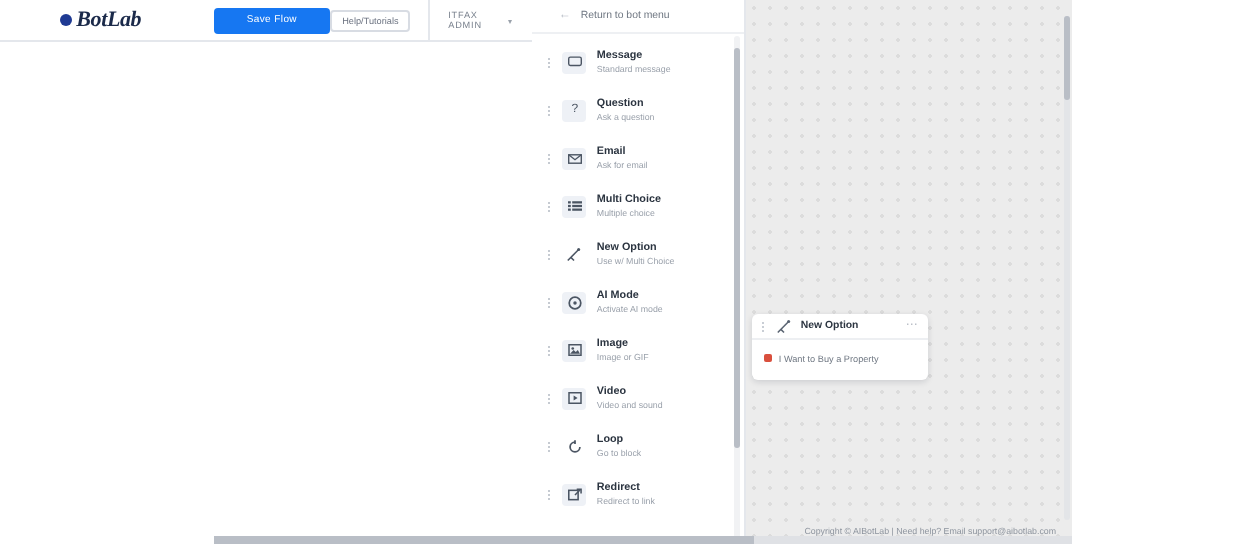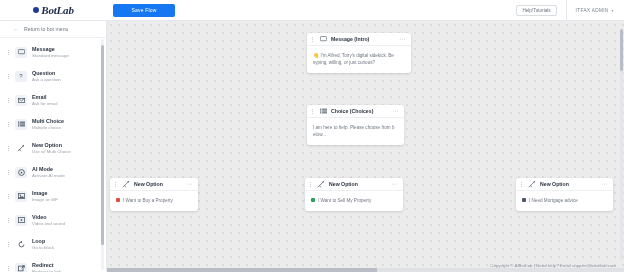--- a/index.html
+++ b/index.html
@@ -2,21 +2,21 @@
 <html><head>
 <meta charset="utf-8">
 <style>
   * { box-sizing: border-box; margin: 0; padding: 0; }
   html, body {
     width: 624px; height: 272px;
     font-family: "Liberation Sans", sans-serif;
     background: #ffffff;
     overflow: hidden;
   }
-  .app { position: relative; width: 624px; height: 272px; display: flex; flex-direction: column; }
+  .app { position: relative; width: 536px; height: 272px; display: flex; flex-direction: row; }
 
   
   .header {
     height: 21px; flex: 0 0 21px;
     background: #ffffff;
     border-bottom: 1px solid #e4e7ec;
     display: flex; align-items: center;
     position: relative; z-index: 5;
   }
   .logo-wrap { width: 107px; display: flex; align-items: center; justify-content: center; gap: 2px; }

